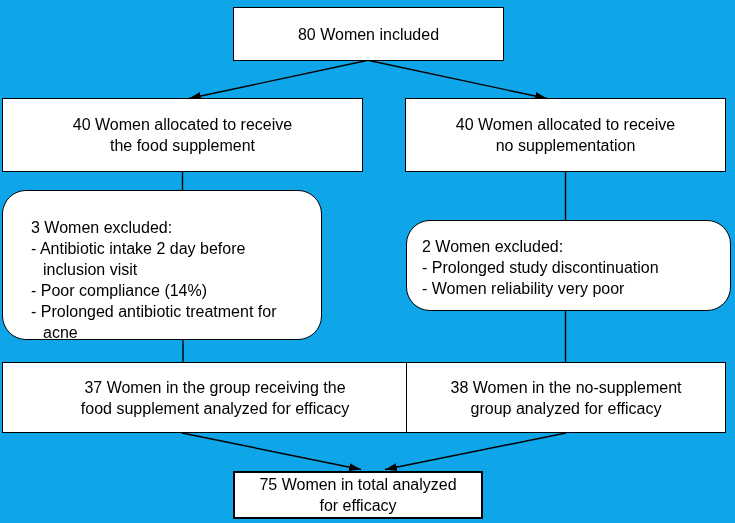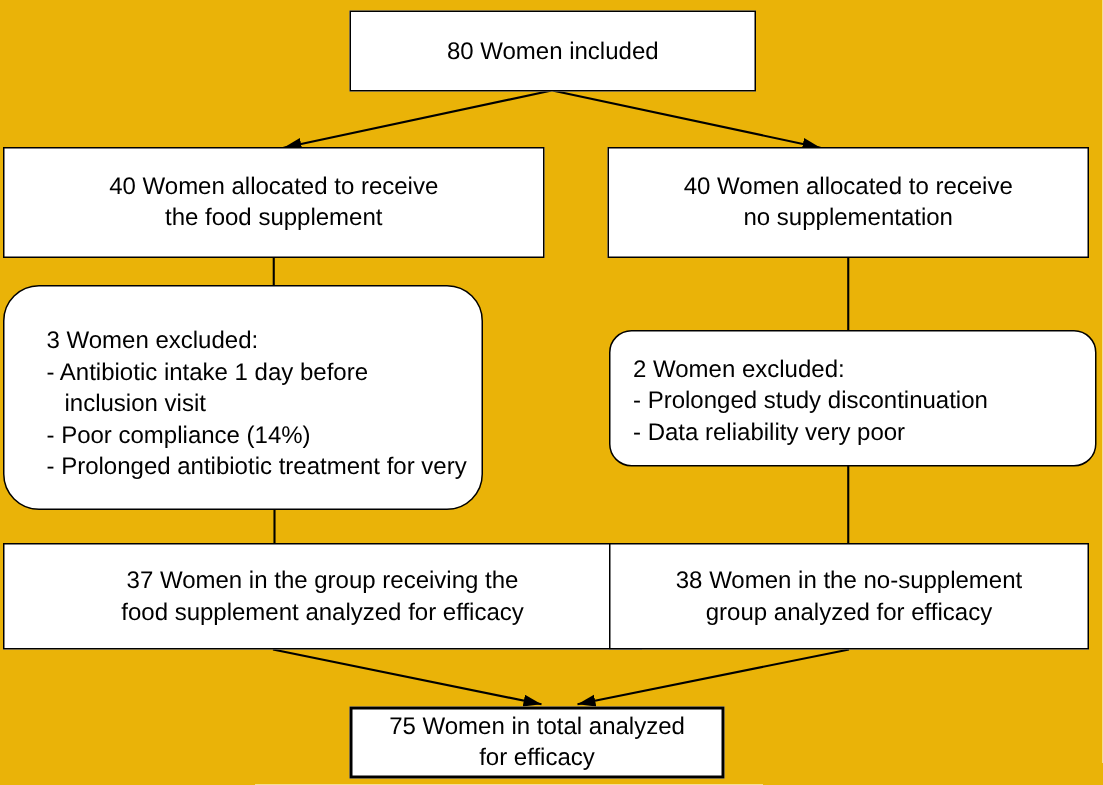--- a/index.html
+++ b/index.html
@@ -1,20 +1,20 @@
 <!DOCTYPE html>
 <html><head>
 <meta charset="utf-8">
 <style>
   html, body { margin: 0; padding: 0; background: #ffffff; }
   .canvas {
     position: relative;
     width: 735px;
     height: 523px;
-    background: #eab308;
+    background: #0ea5e9;
     overflow: hidden;
     font-family: "Liberation Sans", sans-serif;
     color: #000000;
   }
   .connectors {
     position: absolute;
     left: 0; top: 0;
     width: 735px; height: 523px;
     pointer-events: none;
   }
@@ -38,21 +38,21 @@
   .excl-item {
     padding-left: 12px;
     text-indent: -12px;
     white-space: pre-line;
   }
   
   #node-included        { left: 233px; top: 7px;   width: 271px; height: 54px; }
   #node-alloc-left      { left: 2px;   top: 98px;  width: 361px; height: 74px; }
   #node-alloc-right     { left: 405px; top: 98px;  width: 321px; height: 74px; }
   #node-excl-left       { left: 2px;   top: 190px; width: 320px; height: 150px; padding: 26px 8px 0 28px; }
-  #node-excl-right      { left: 406px; top: 220px; width: 325px; height: 91px;  padding: 15px 8px 0 15px; border-radius: 15px; }
+  #node-excl-right      { left: 406px; top: 220px; width: 325px; height: 91px;  padding: 15px 8px 0 15px; }
   #node-analyzed-left   { left: 2px;   top: 362px; width: 426px; height: 71px; }
   #node-analyzed-right  { left: 406px; top: 362px; width: 320px; height: 71px; }
   #node-total           { left: 233px; top: 471px; width: 250px; height: 48px; border-width: 2px; }
 </style>
 </head>
 <body>
 
 <div class="canvas">
 
   <svg class="connectors" viewBox="0 0 735 523" xmlns="http://www.w3.org/2000/svg">
@@ -80,30 +80,30 @@
 the food supplement</span>
   </div>
 
   <div class="node center" id="node-alloc-right">
     <span class="txt">40 Women allocated to receive
 no supplementation</span>
   </div>
 
   <div class="node rounded" id="node-excl-left">
     <div class="excl-title">3 Women excluded:</div>
-    <div class="excl-item">- Antibiotic intake 1 day before
+    <div class="excl-item">- Antibiotic intake 2 day before
 inclusion visit</div>
     <div class="excl-item">- Poor compliance (14%)</div>
-    <div class="excl-item">- Prolonged antibiotic treatment for very</div>
+    <div class="excl-item">- Prolonged antibiotic treatment for acne</div>
   </div>
 
   <div class="node rounded" id="node-excl-right">
     <div class="excl-title">2 Women excluded:</div>
     <div class="excl-item">- Prolonged study discontinuation</div>
-    <div class="excl-item">- Data reliability very poor</div>
+    <div class="excl-item">- Women reliability very poor</div>
   </div>
 
   <div class="node center" id="node-analyzed-left">
     <span class="txt">37 Women in the group receiving the
 food supplement analyzed for efficacy</span>
   </div>
 
   <div class="node center" id="node-analyzed-right">
     <span class="txt">38 Women in the no-supplement
 group analyzed for efficacy</span>

